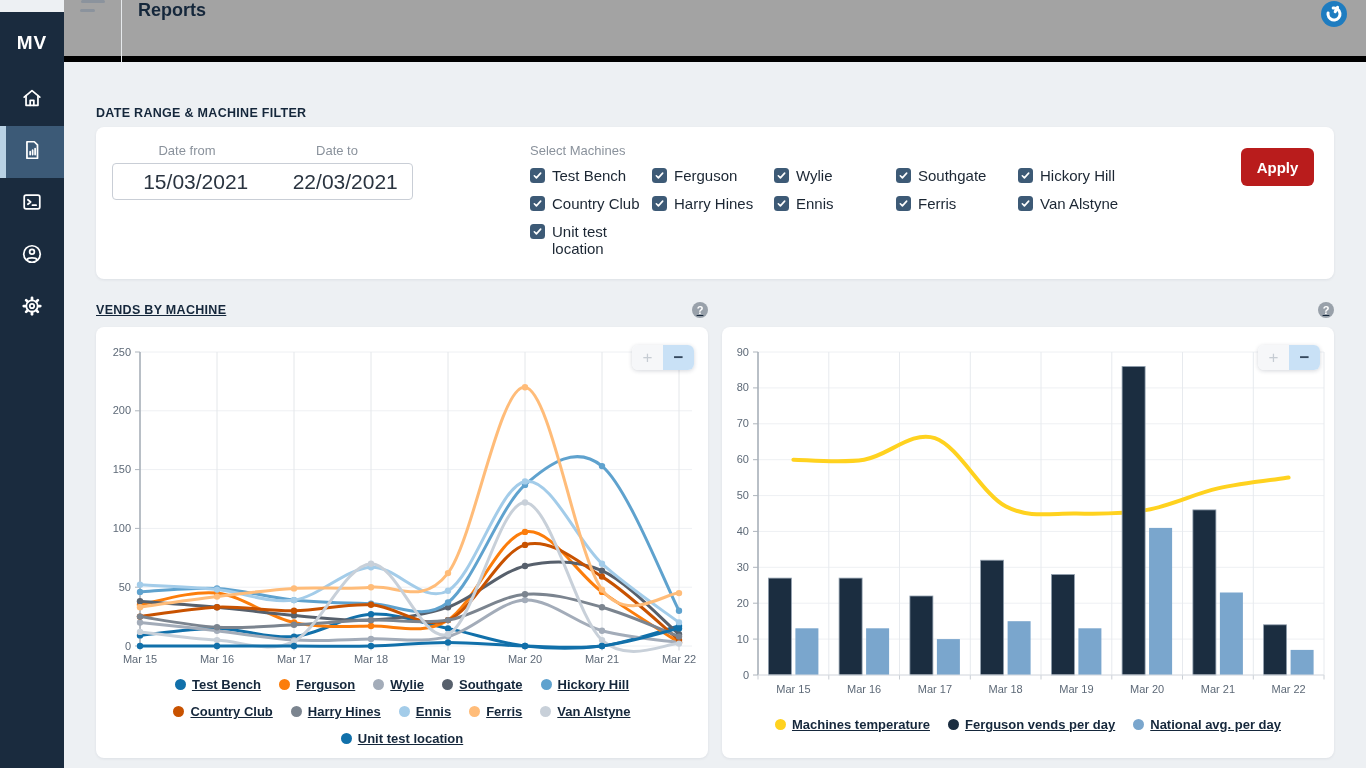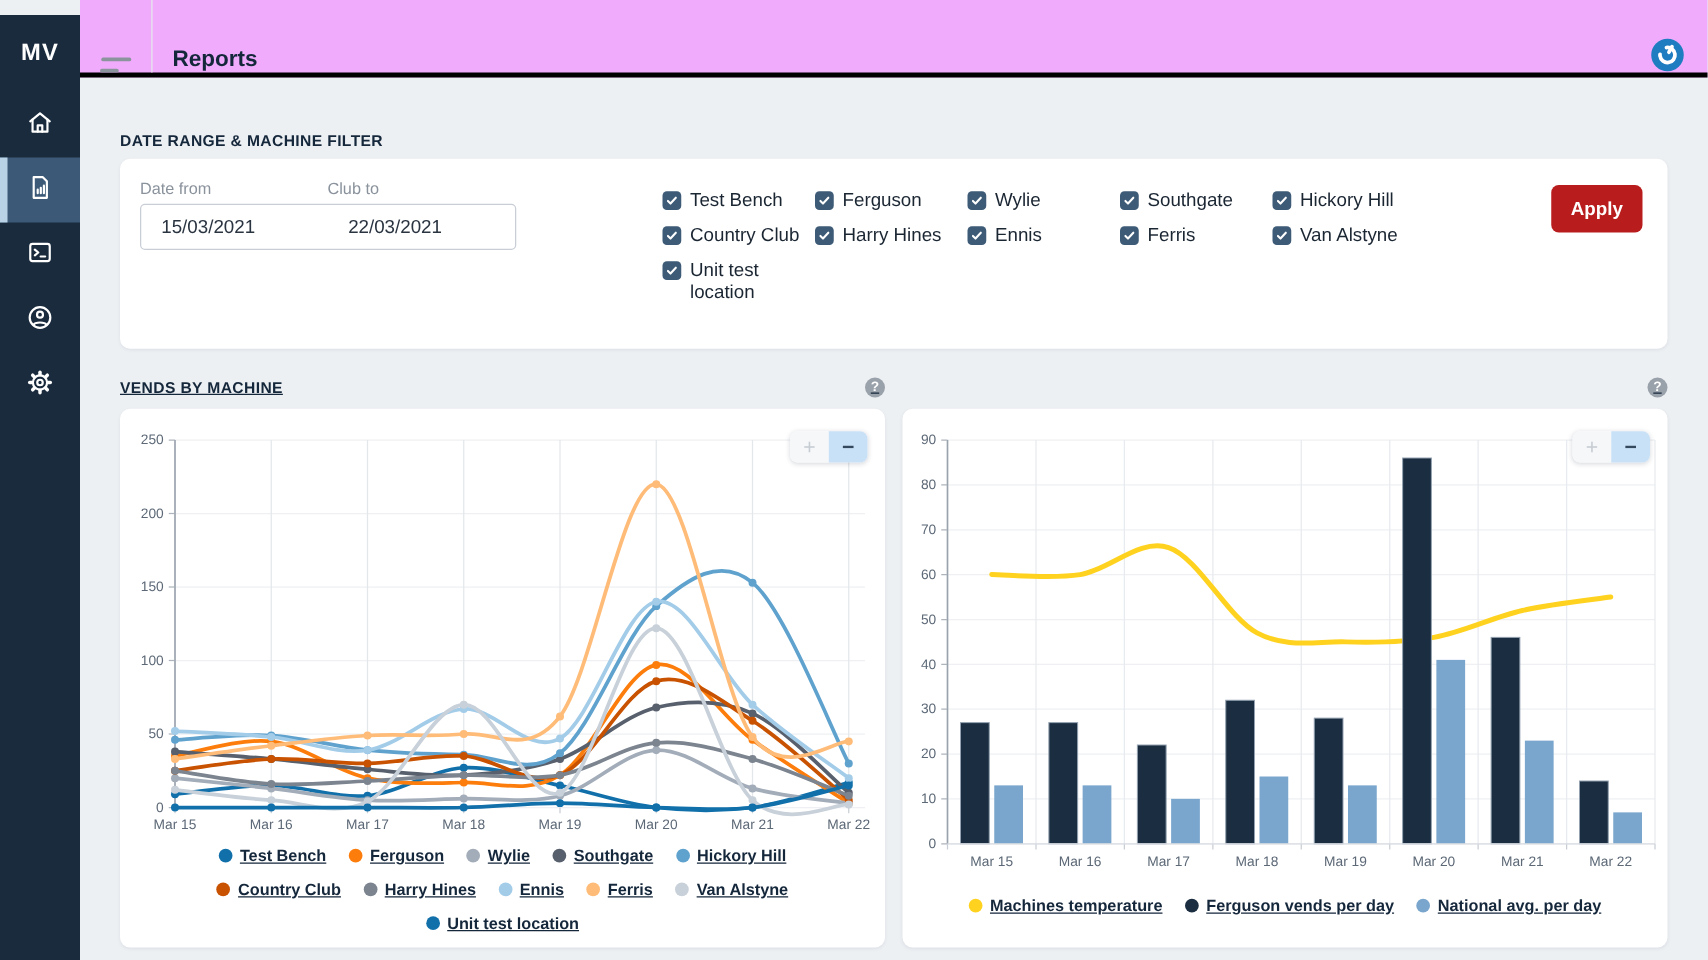--- a/index.html
+++ b/index.html
@@ -10,45 +10,45 @@
   .sidebar { position:absolute; left:0; top:12px; width:64px; height:768px; background:#1a2b3e; z-index:10; }
   .logo { height:62px; display:flex; align-items:center; justify-content:center;
           color:#fff; font-weight:bold; font-size:19px; letter-spacing:1px; }
   .nav-item { height:52px; display:flex; align-items:center; justify-content:center;
               color:#fff; cursor:pointer; position:relative; }
   .nav-item.active { background:#3c5a77; }
   .nav-item.active::before { content:""; position:absolute; left:0; top:0; bottom:0; width:6px; background:#b9d2e5; }
   .nav-item svg { width:22px; height:22px; }
 
   
-  .header { position:absolute; left:64px; top:0; right:0; height:62px; background:#f0abfc;
-            border-bottom:4px solid #000000; display:flex; align-items:flex-end; z-index:5; }
+  .header { position:absolute; left:64px; top:0; right:0; height:62px; background:#a3a3a3;
+            border-bottom:6px solid #000000; display:flex; align-items:flex-start; z-index:5; }
   .burger { width:57px; display:flex; flex-direction:column; align-items:center; gap:6px; cursor:pointer; }
   .burger i { display:block; height:3px; background:#8b939d; border-radius:2px; }
   .burger i:nth-child(1){ width:24px; }
   .burger i:nth-child(2){ width:15px; align-self:flex-start; margin-left:16px; }
   .hdr-divider { width:1px; height:62px; background:#e6e9ec; }
   .hdr-title { margin-left:16px; font-size:18px; font-weight:bold; color:#15273b; }
   .hdr-logo { margin-left:auto; margin-right:18px; width:28px; height:28px; }
 
   
   .content { position:absolute; left:64px; top:62px; right:0; bottom:0; overflow:hidden;margin-top:23px; }
   .inner { margin-left:32px; width:1238px; }
 
   .section-title { margin-top:21px; font-size:12.5px; font-weight:bold; letter-spacing:.3px; color:#15273b; }
   .panel { background:#fff; border-radius:8px; box-shadow:0 1px 3px rgba(20,35,60,.07); }
 
   
   .filter-panel { margin-top:7px; height:152px; display:flex; padding:16px 20px 16px 16px; }
-  .dates { width:418px; flex:none; }
+  .dates { width:418px; flex:none;text-align:center; }
   .date-labels { display:flex; font-size:13px; color:#8a929c; }
   .date-labels span { width:150px; }
   .date-box { margin-top:5px; width:301px; height:37px; border:1px solid #c9ced6; border-radius:4px;
               display:flex; align-items:center; }
-  .date-box .dval { width:150px; padding-left:16px; font-size:15px; color:#2a3440; }
+  .date-box .dval { width:150px; padding-left:16px; font-size:21px; color:#2a3440; }
   .machines { flex:none; }
   .mach-label { font-size:13px; color:#8a929c; }
   .mach-grid { margin-top:9px; display:grid; grid-template-columns:repeat(5,122px); row-gap:11px; }
   .machine { display:flex; align-items:flex-start; gap:7px; cursor:pointer; }
   .cb { width:15px; height:15px; flex:none; background:#3d5a76; border-radius:3.5px;
         display:flex; align-items:center; justify-content:center; margin-top:1px; }
   .cb svg { width:11px; height:11px; }
   .cb-t { font-size:15px; color:#1b2633; line-height:17px; }
   .machine:nth-child(11) { grid-column:1; }
   .apply-btn { margin-left:auto; margin-top:5px; width:73px; height:38px; background:#b91c1c; color:#fff;
@@ -156,28 +156,29 @@
 
 <div class="content">
   <div class="inner">
 
     <div class="section-title">DATE RANGE &amp; MACHINE FILTER</div>
 
     <div class="panel filter-panel">
       <div class="dates">
         <div class="date-labels">
           <span>Date from</span>
-          <span>Club to</span>
+          <span>Date to</span>
         </div>
         <div class="date-box">
           <span class="dval">15/03/2021</span>
           <span class="dval">22/03/2021</span>
         </div>
       </div>
       <div class="machines">
+        <div class="mach-label">Select Machines</div>
         <div class="mach-grid">
             <label class="machine">
               <span class="cb">
                 <svg viewBox="0 0 16 16">
                   <path d="M3.4 8.4l3 3 6.2-6.8" stroke="#fff" stroke-width="2.4" fill="none" stroke-linecap="round" stroke-linejoin="round"></path>
                 </svg>
               </span>
               <span class="cb-t">Test Bench</span>
             </label>
             <label class="machine">

